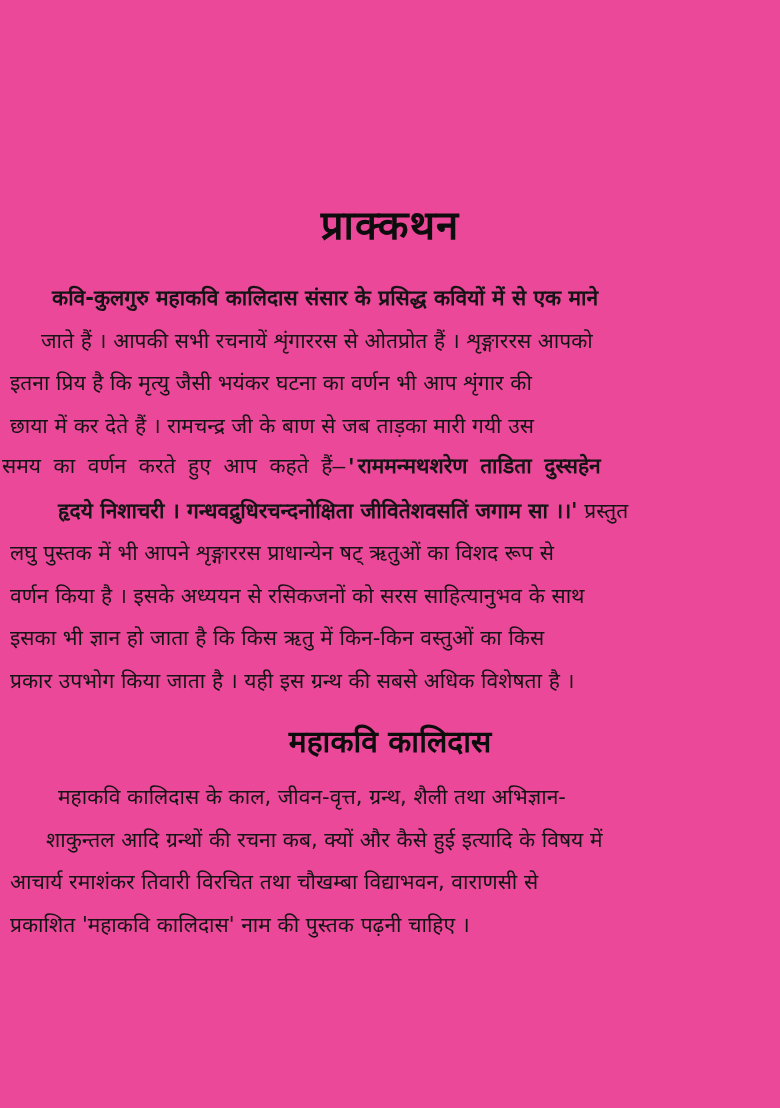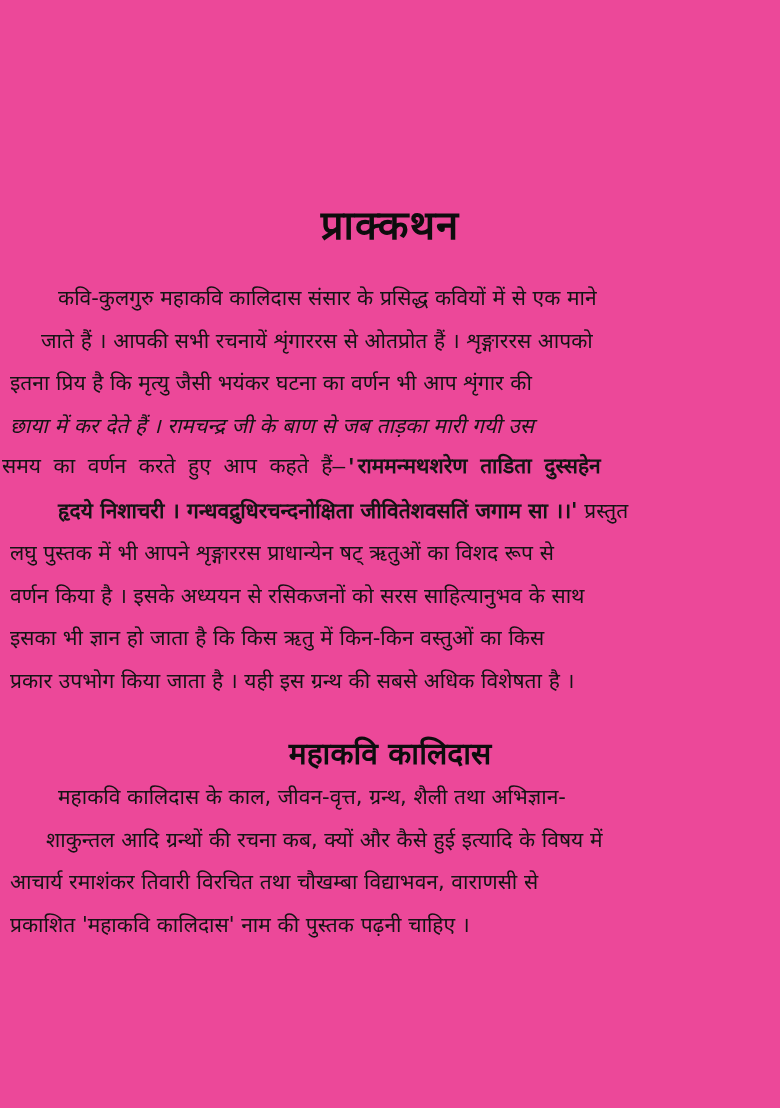--- a/index.html
+++ b/index.html
@@ -33,21 +33,20 @@
     white-space: nowrap;
   }
   .heading-main {
     top: 196px;
     font-size: 40px;
     letter-spacing: 1px;
   }
   .heading-sub {
     top: 720px;
     font-size: 30px;
-    margin-top: 12px;
   }
   .para {
     position: absolute;
     left: 0;
     width: 780px;
   }
   .line {
     position: absolute;
     white-space: nowrap;
     font-size: 21px;
@@ -56,24 +55,24 @@
   }
 </style>
 </head>
 <body>
 
 <div class="page">
 
   <div class="heading heading-main">प्राक्कथन</div>
 
   <div class="para">
-    <div class="line" style="left:58px;top:282px;">कवि-कुलगुरु महाकवि कालिदास  संसार के  प्रसिद्ध कवियों में से एक माने</div>
+    <div class="line" style="left:52px;top:282px;font-weight:bold;">कवि-कुलगुरु महाकवि कालिदास  संसार के  प्रसिद्ध कवियों में से एक माने</div>
     <div class="line" style="left:10px;top:325px;margin-left:31px;">जाते हैं । आपकी सभी रचनायें  शृंगाररस से ओतप्रोत हैं ।  शृङ्गाररस आपको</div>
     <div class="line" style="left:10px;top:367px;">इतना  प्रिय है  कि मृत्यु  जैसी भयंकर  घटना का  वर्णन भी आप  शृंगार की</div>
-    <div class="line" style="left:10px;top:410px;font-style:italic;">छाया में कर  देते हैं ।  रामचन्द्र जी के  बाण से जब  ताड़का मारी गयी  उस</div>
+    <div class="line" style="left:10px;top:410px;">छाया में कर  देते हैं ।  रामचन्द्र जी के  बाण से जब  ताड़का मारी गयी  उस</div>
     <div class="line" style="left:2px;top:452px;font-family:Liberation Mono, monospace;">
       <span>समय का वर्णन  करते हुए  आप कहते हैं—</span><span class="bold" style="font-weight:bold;">'राममन्मथशरेण  ताडिता  दुस्सहेन</span>
     </div>
     <div class="line" style="left:10px;top:495px;margin-left:48px;">
       <span style="font-weight:bold;">हृदये निशाचरी ।  गन्धवद्रुधिरचन्दनोक्षिता जीवितेशवसतिं जगाम सा ।।'</span><span> प्रस्तुत</span>
     </div>
     <div class="line" style="left:10px;top:537px;">लघु पुस्तक  में भी आपने शृङ्गाररस  प्राधान्येन  षट् ऋतुओं का विशद रूप से</div>
     <div class="line" style="left:10px;top:580px;">वर्णन किया है ।  इसके अध्ययन से रसिकजनों को  सरस साहित्यानुभव के साथ</div>
     <div class="line" style="left:10px;top:622px;">इसका भी  ज्ञान हो जाता है  कि किस  ऋतु में  किन-किन वस्तुओं का  किस</div>
     <div class="line" style="left:10px;top:665px;">प्रकार उपभोग किया जाता है । यही इस ग्रन्थ की सबसे अधिक विशेषता है ।</div>

